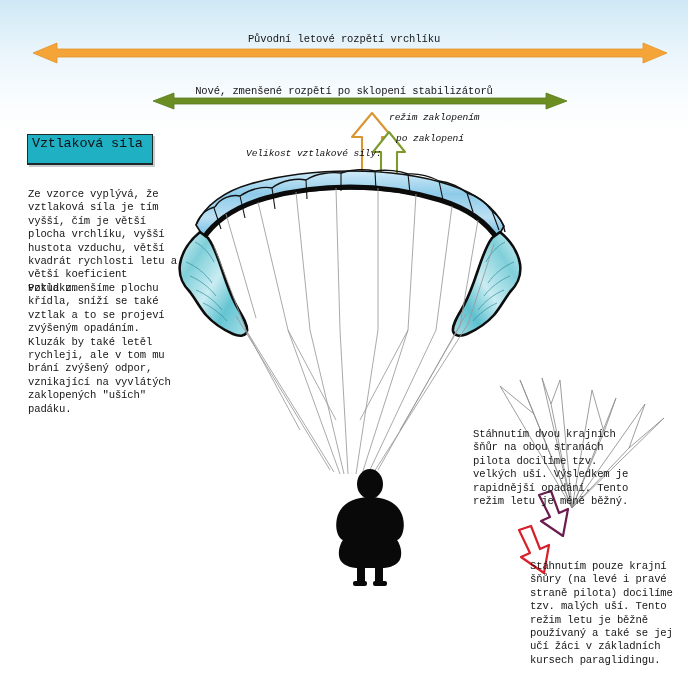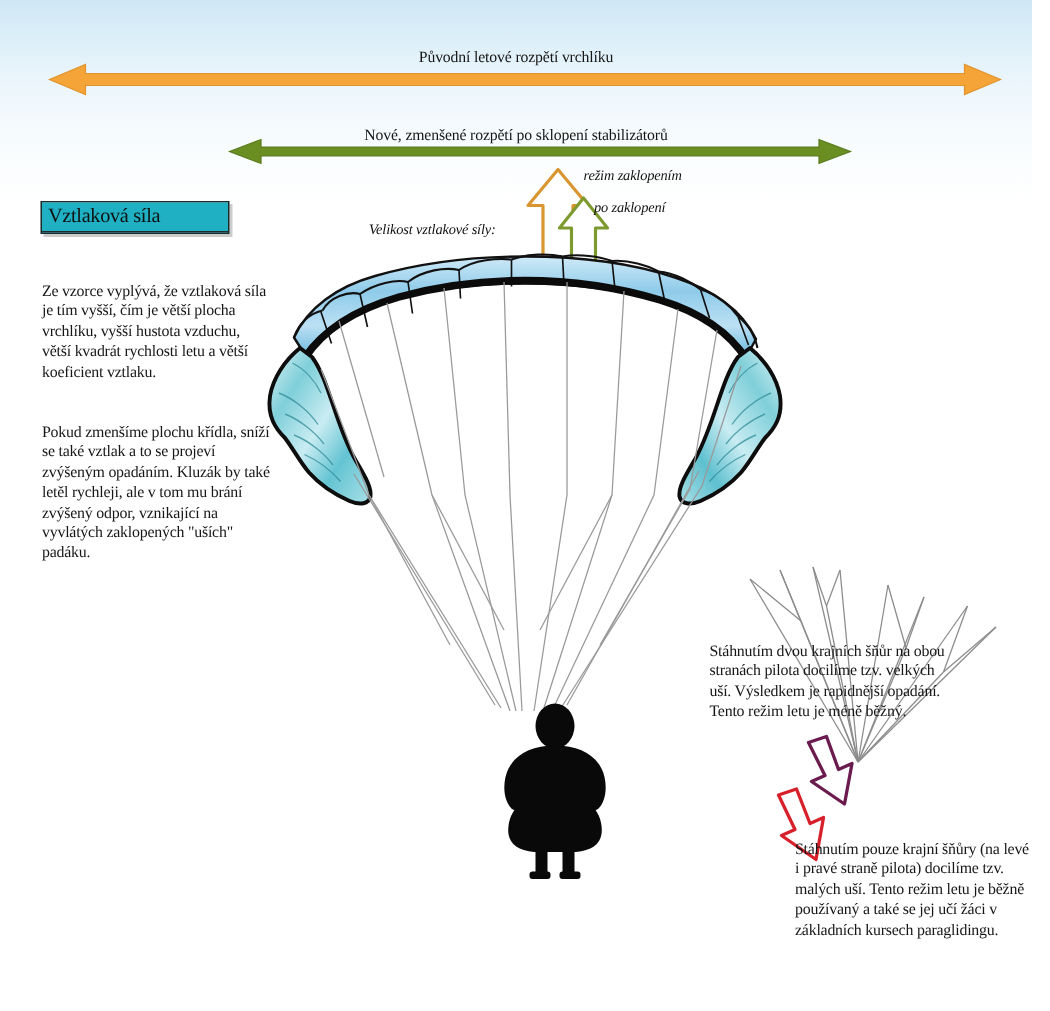--- a/index.html
+++ b/index.html
@@ -5,21 +5,21 @@
   html, body {
     margin: 0;
     padding: 0;
     background: #ffffff;
   }
   #page {
     position: relative;
     width: 688px;
     height: 674px;
     overflow: hidden;
-    font-family: Liberation Serif, serif;
+    font-family: Liberation Mono, monospace;
     background: linear-gradient(to bottom,
         #cfe7f5 0px,
         #daeef8 22px,
         #e8f4fb 48px,
         #f2f9fd 75px,
         #fafdfe 105px,
         #ffffff 135px,
         #ffffff 674px);
   }
   #artboard {
@@ -47,21 +47,21 @@
     top: 134px;
     width: 124px;
     border: 1.4px solid #1f2a2a;
     background: #bfe3e3;
     box-shadow: 2px 2px 0 rgba(0,0,0,0.20);
   }
   #formula-title {
     background: #1fb0c4;
     color: #111;
     font-size: 13.5px;
-    padding: 1px 4px 2px 4px;
+    padding: 1px 4px 12px 4px;
     border-bottom: 1.3px solid #1f2a2a;
     letter-spacing: -0.2px;
   }
   #formula-body {
     font-size: 15px;
     padding: 2px 4px 6px 4px;
     color: #111;
     letter-spacing: -0.2px;
   }
   #formula-body sup { font-size: 9px; }

